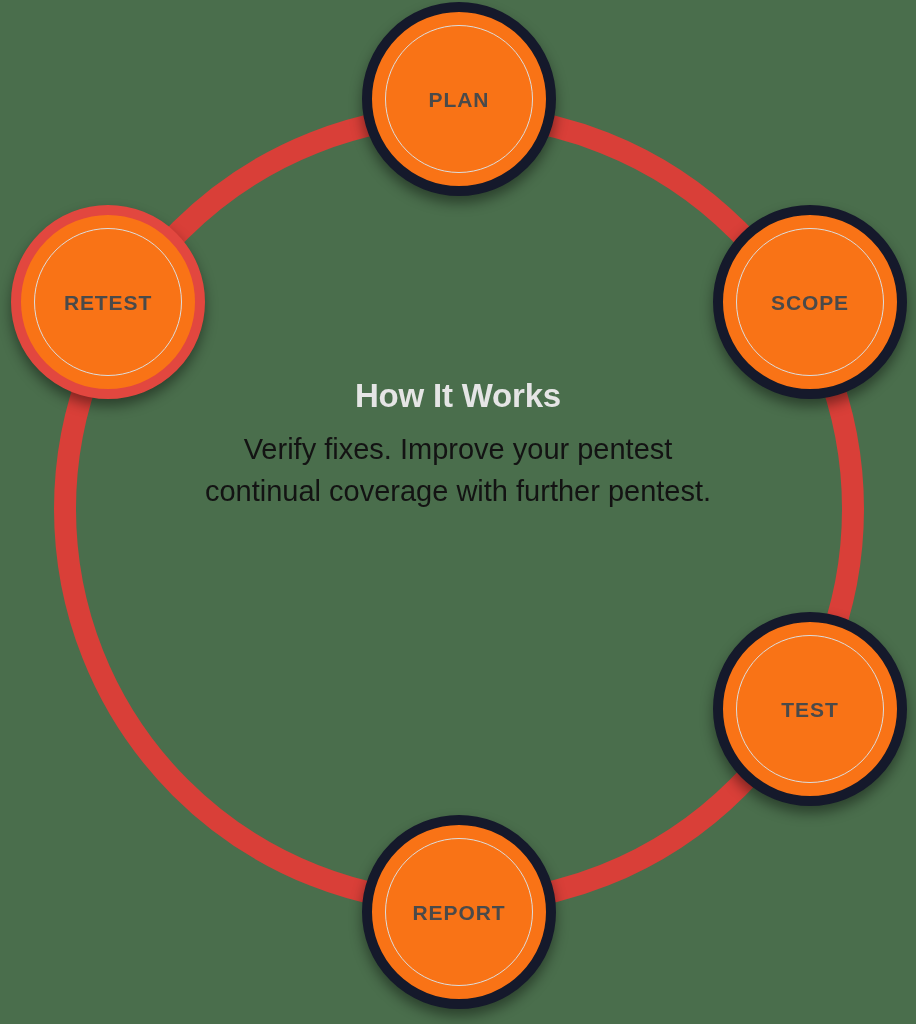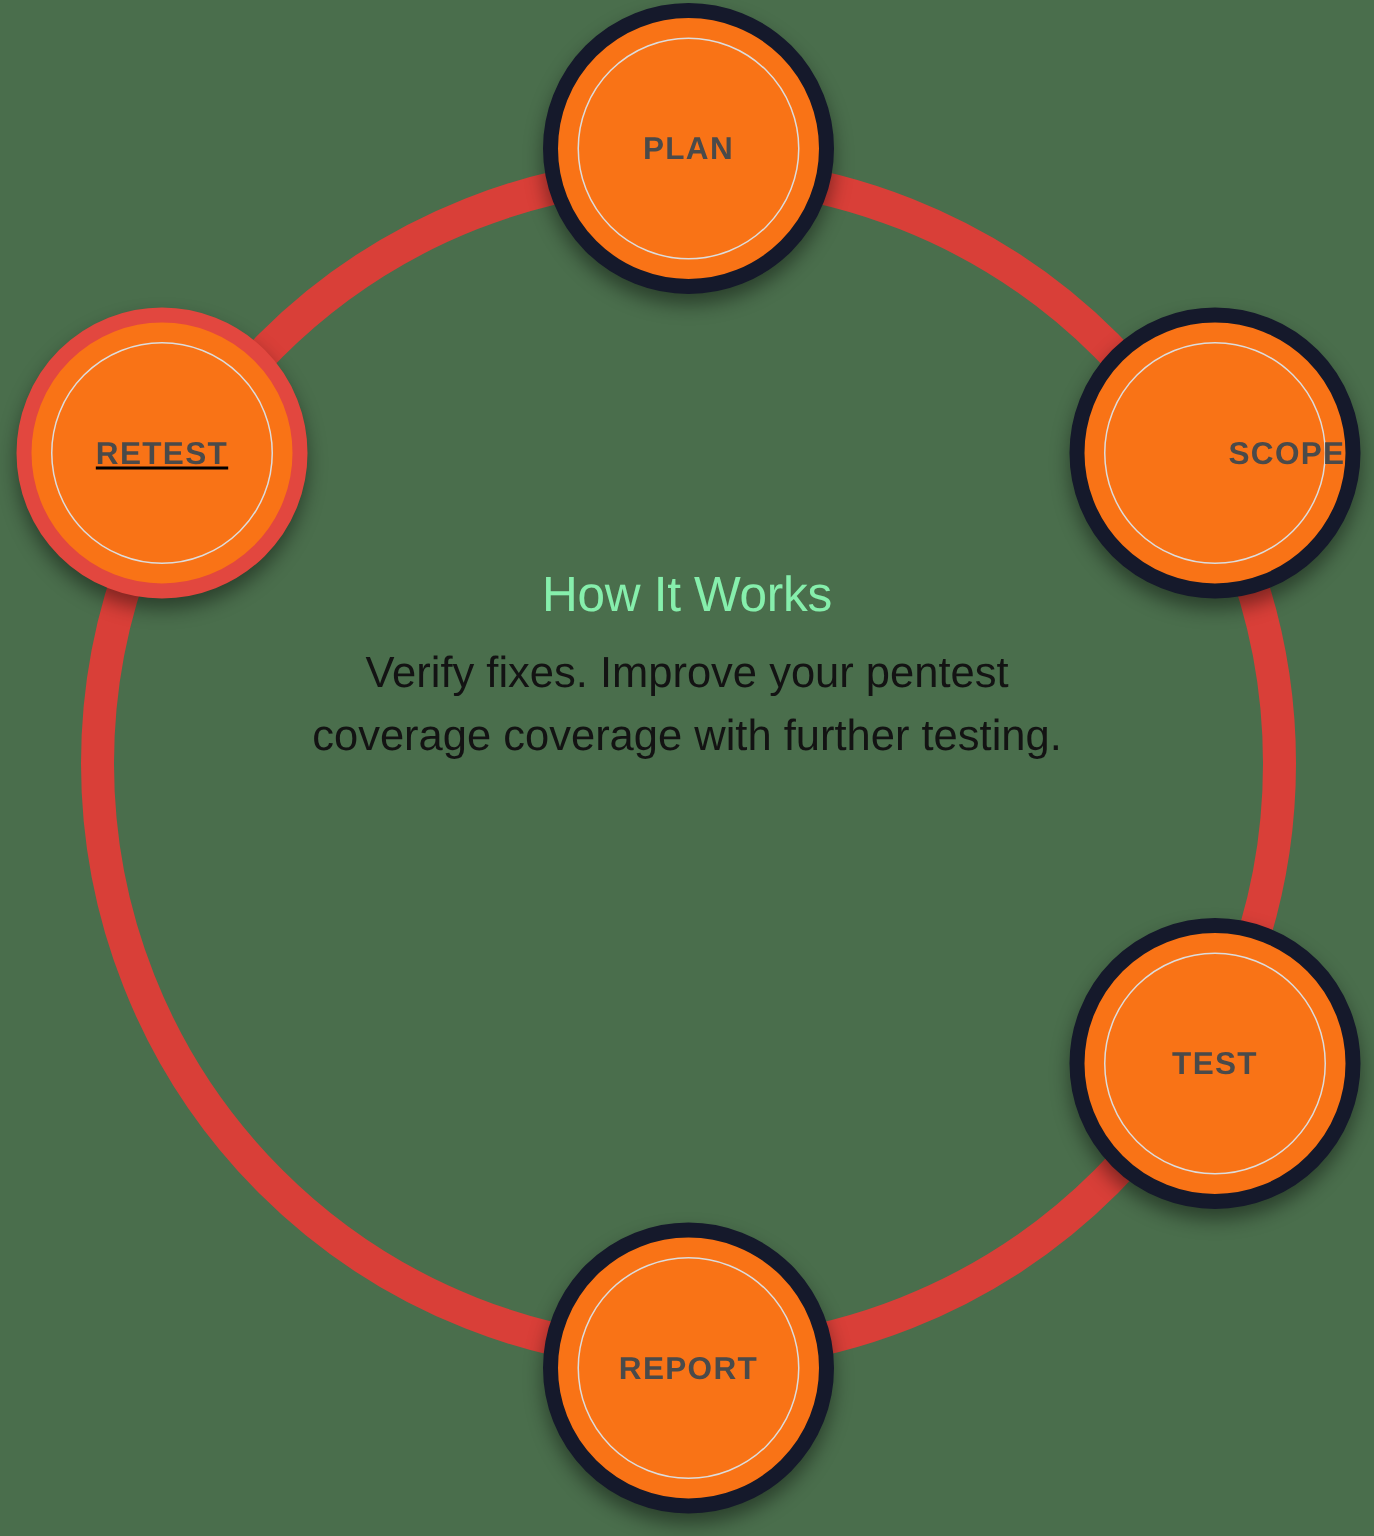--- a/index.html
+++ b/index.html
@@ -38,22 +38,22 @@
     position: absolute;
     left: 178px;
     top: 378px;
     width: 560px;
     z-index: 2;
     text-align: center;
     pointer-events: none;
   }
   #center-title {
     font-size: 33px;
-    font-weight: 400;
-    color: #86efac;
+    font-weight: 700;
+    color: #e5e5e5;
     letter-spacing: -0.2px;
     line-height: 1.12;
     margin: 0 0 14px 0;
   }
   #center-desc {
     font-size: 29px;
     font-weight: 400;
     color: #131313;
     line-height: 1.44;
     margin: 0;
@@ -105,40 +105,40 @@
     color: #4a4a4a;
     letter-spacing: 0.9px;
     text-transform: uppercase;
     white-space: nowrap;
     text-align: center;
     line-height: 1;
   }
 
   
   #node-plan    { left: 362px; top:   2px; }
-  #node-scope   { left: 713px; top: 205px; justify-content: flex-end; }
+  #node-scope   { left: 713px; top: 205px; }
   #node-test    { left: 713px; top: 612px; }
   #node-report  { left: 362px; top: 815px; }
   #node-youfix  { left:  11px; top: 612px; }
-  #node-retest  { left:  11px; top: 205px; text-decoration: underline; }
+  #node-retest  { left:  11px; top: 205px; }
 </style>
 </head>
 <body>
 
 <div id="stage">
 
   <svg id="ring-svg" viewBox="0 0 916 1024" xmlns="http://www.w3.org/2000/svg">
     <circle cx="459" cy="509" r="394" fill="none" stroke="#d93f38" stroke-width="22"></circle>
   </svg>
 
   <div id="center-block">
     <h1 id="center-title">How It Works</h1>
     <p id="center-desc">
       <span class="line">Verify fixes. Improve your pentest</span>
-      <span class="line">coverage coverage with further testing.</span>
+      <span class="line">continual coverage with further pentest.</span>
     </p>
   </div>
 
   <div class="node dark" id="node-plan">
     <span class="inner-ring"></span>
     <span class="node-label">PLAN</span>
   </div>
 
   <div class="node dark" id="node-scope">
     <span class="inner-ring"></span>

